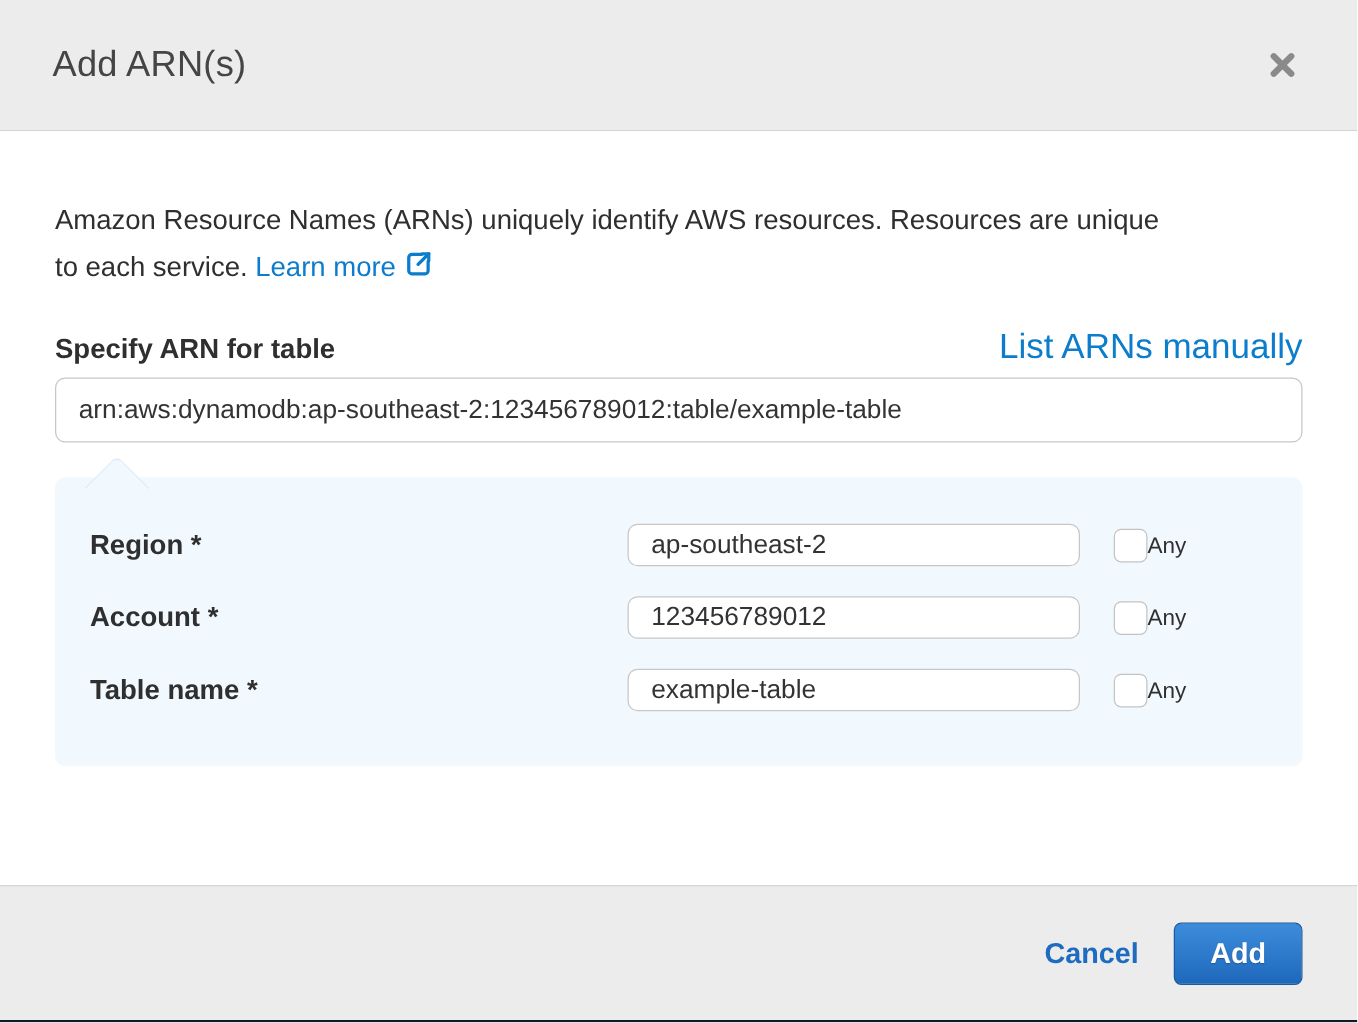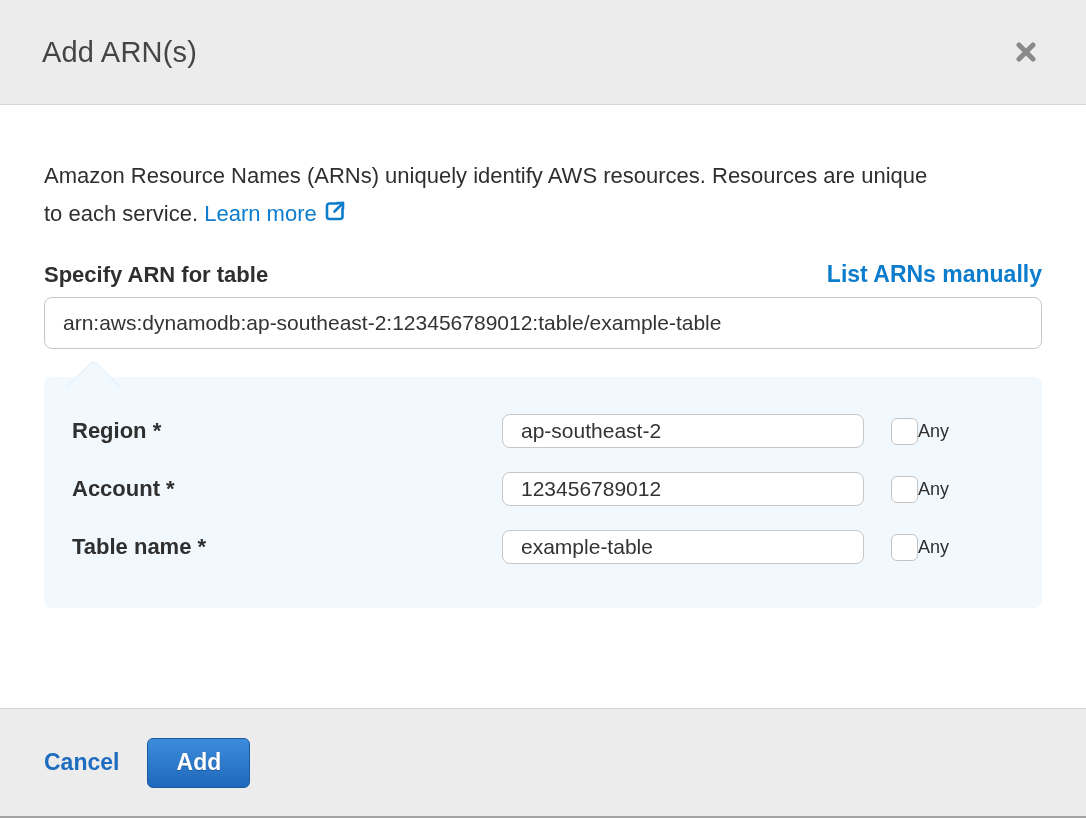--- a/index.html
+++ b/index.html
@@ -74,22 +74,21 @@
     align-items: baseline;
     justify-content: space-between;
     gap: 42px;
   }
   .section-label {
     font-size: 22px;
     font-weight: 700;
     color: #2f2f2f;
   }
   .manual-link {
-    font-size: 23px;
-    font-weight: bold;
+    font-size: 28px;
   }
 
   .text-input {
     display: block;
     width: 100%;
     height: 52px;
     margin-top: 9px;
     border: 1px solid #c7c7c7;
     border-radius: 8px;
     background: #ffffff;
@@ -163,23 +162,24 @@
     font-size: 18px;
     color: #2f2f2f;
   }
 
   
   .modal-footer {
     flex: 0 0 auto;
     height: 110px;
     background: #ececec;
     border-top: 1px solid #d5d5d5;
-    border-bottom: 2px solid #a3a3a3;
-    display: flex;
-    align-items: center;
+    border-bottom: 2px solid #0f172a;
+    display: flex;
+    align-items: center;
+    justify-content: flex-end;
     padding: 0 44px;
   }
   .cancel-link {
     font-size: 23px;
     font-weight: 700;
     color: #1d6cc0;
     background: none;
     border: none;
     cursor: pointer;
     font-family: "Liberation Sans", "DejaVu Sans", sans-serif;

